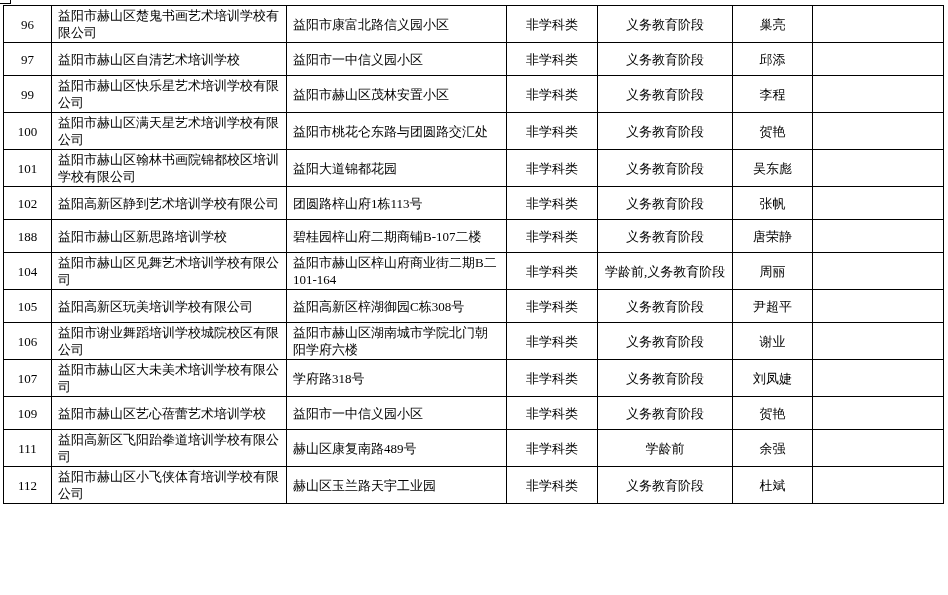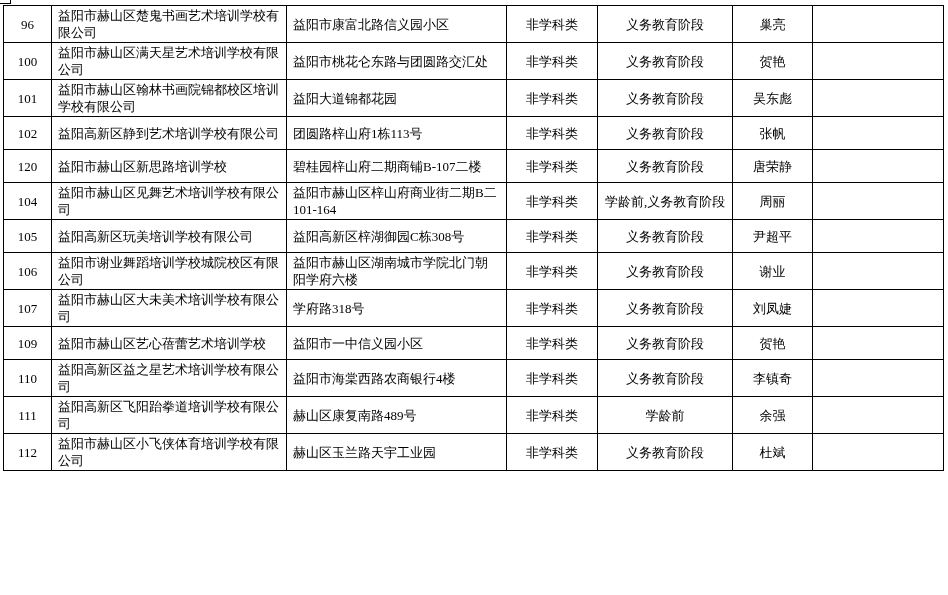--- a/index.html
+++ b/index.html
@@ -78,20 +78,38 @@
         <tr>
           <td class="col-no">96</td>
           <td class="col-name">益阳市赫山区楚鬼书画艺术培训学校有限公司</td>
           <td class="col-address">益阳市康富北路信义园小区</td>
           <td class="col-category">非学科类</td>
           <td class="col-stage">义务教育阶段</td>
           <td class="col-person">巢亮</td>
           <td class="col-blank"></td>
         </tr>
         <tr>
+          <td class="col-no">97</td>
+          <td class="col-name">益阳市赫山区自清艺术培训学校</td>
+          <td class="col-address">益阳市一中信义园小区</td>
+          <td class="col-category">非学科类</td>
+          <td class="col-stage">义务教育阶段</td>
+          <td class="col-person">邱添</td>
+          <td class="col-blank"></td>
+        </tr>
+        <tr>
+          <td class="col-no">99</td>
+          <td class="col-name">益阳市赫山区快乐星艺术培训学校有限公司</td>
+          <td class="col-address">益阳市赫山区茂林安置小区</td>
+          <td class="col-category">非学科类</td>
+          <td class="col-stage">义务教育阶段</td>
+          <td class="col-person">李程</td>
+          <td class="col-blank"></td>
+        </tr>
+        <tr>
           <td class="col-no">100</td>
           <td class="col-name">益阳市赫山区满天星艺术培训学校有限公司</td>
           <td class="col-address">益阳市桃花仑东路与团圆路交汇处</td>
           <td class="col-category">非学科类</td>
           <td class="col-stage">义务教育阶段</td>
           <td class="col-person">贺艳</td>
           <td class="col-blank"></td>
         </tr>
         <tr>
           <td class="col-no">101</td>
@@ -105,21 +123,21 @@
         <tr>
           <td class="col-no">102</td>
           <td class="col-name">益阳高新区静到艺术培训学校有限公司</td>
           <td class="col-address">团圆路梓山府1栋113号</td>
           <td class="col-category">非学科类</td>
           <td class="col-stage">义务教育阶段</td>
           <td class="col-person">张帆</td>
           <td class="col-blank"></td>
         </tr>
         <tr>
-          <td class="col-no">120</td>
+          <td class="col-no">188</td>
           <td class="col-name">益阳市赫山区新思路培训学校</td>
           <td class="col-address">碧桂园梓山府二期商铺B-107二楼</td>
           <td class="col-category">非学科类</td>
           <td class="col-stage">义务教育阶段</td>
           <td class="col-person">唐荣静</td>
           <td class="col-blank"></td>
         </tr>
         <tr>
           <td class="col-no">104</td>
           <td class="col-name">益阳市赫山区见舞艺术培训学校有限公司</td>
@@ -156,29 +174,20 @@
           <td class="col-person">刘凤婕</td>
           <td class="col-blank"></td>
         </tr>
         <tr>
           <td class="col-no">109</td>
           <td class="col-name">益阳市赫山区艺心蓓蕾艺术培训学校</td>
           <td class="col-address">益阳市一中信义园小区</td>
           <td class="col-category">非学科类</td>
           <td class="col-stage">义务教育阶段</td>
           <td class="col-person">贺艳</td>
-          <td class="col-blank"></td>
-        </tr>
-        <tr>
-          <td class="col-no">110</td>
-          <td class="col-name">益阳高新区益之星艺术培训学校有限公司</td>
-          <td class="col-address">益阳市海棠西路农商银行4楼</td>
-          <td class="col-category">非学科类</td>
-          <td class="col-stage">义务教育阶段</td>
-          <td class="col-person">李镇奇</td>
           <td class="col-blank"></td>
         </tr>
         <tr>
           <td class="col-no">111</td>
           <td class="col-name">益阳高新区飞阳跆拳道培训学校有限公司</td>
           <td class="col-address">赫山区康复南路489号</td>
           <td class="col-category">非学科类</td>
           <td class="col-stage">学龄前</td>
           <td class="col-person">余强</td>
           <td class="col-blank"></td>

